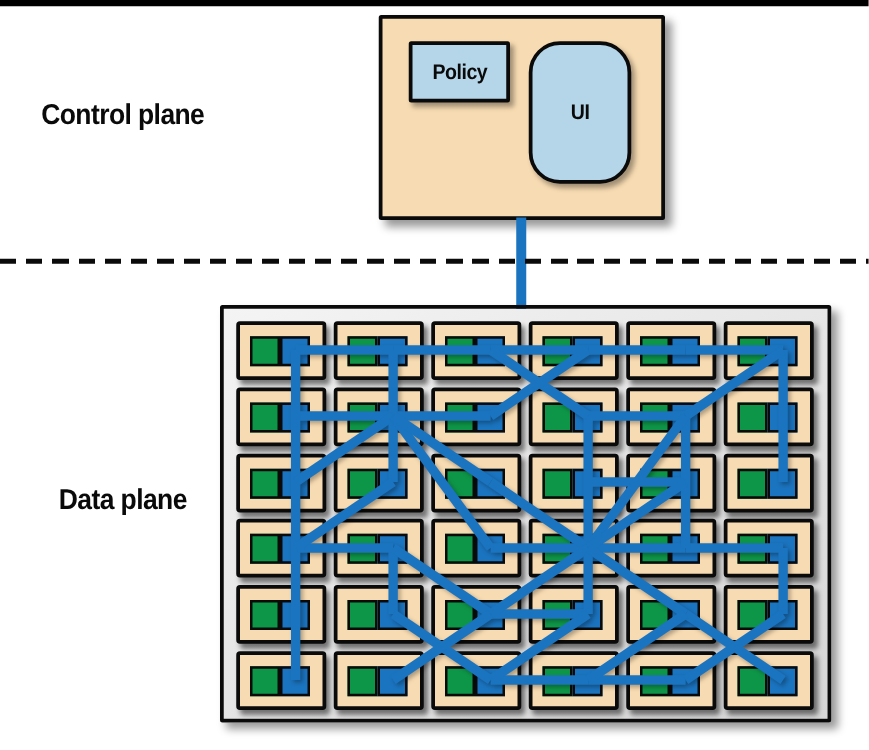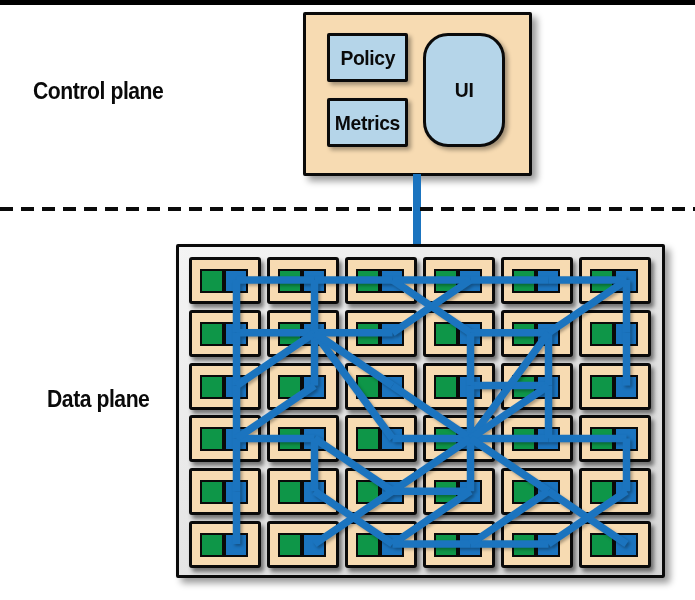--- a/index.html
+++ b/index.html
@@ -19,21 +19,21 @@
 
   .control-box{
     position:absolute;left:303px;top:12px;width:223px;height:158px;
     background:#F7DBB2;border:3px solid #0a0a0a;border-radius:2px;
     box-shadow:5px 5px 7px rgba(0,0,0,0.40);
   }
   .component{
     position:absolute;background:#B5D5E9;border:3px solid #0a0a0a;border-radius:2px;
     box-shadow:3px 3px 4px rgba(0,0,0,0.35);
     display:flex;align-items:center;justify-content:center;
-    color:#0a0a0a;font-weight:bold;font-size:21px;letter-spacing:-0.4px;
+    color:#0a0a0a;font-weight:bold;font-size:17px;letter-spacing:-0.4px;
   }
   .component span{transform:scaleX(0.92);}
   #comp-policy {left:21px;top:18px;width:75px;height:43px;}
   #comp-metrics{left:21px;top:83px;width:75px;height:43px;}
   #comp-ui     {left:117px;top:18px;width:76px;height:108px;border-radius:25px;}
 
   .connector{
     position:absolute;left:413px;top:174px;width:8px;height:74px;background:#1B74BF;
   }
   .divider{
@@ -65,23 +65,20 @@
 </head>
 <body>
 
 <div class="top-bar"></div>
 
 <div id="control-label" class="plane-label">Control plane</div>
 
 <div class="control-box">
   <div id="comp-policy" class="component">
     <span>Policy</span>
-  </div>
-  <div id="comp-metrics" class="component">
-    <span>Metrics</span>
   </div>
   <div id="comp-ui" class="component">
     <span>UI</span>
   </div>
 </div>
 
 <div class="connector"></div>
 
 <div class="divider"></div>
 

